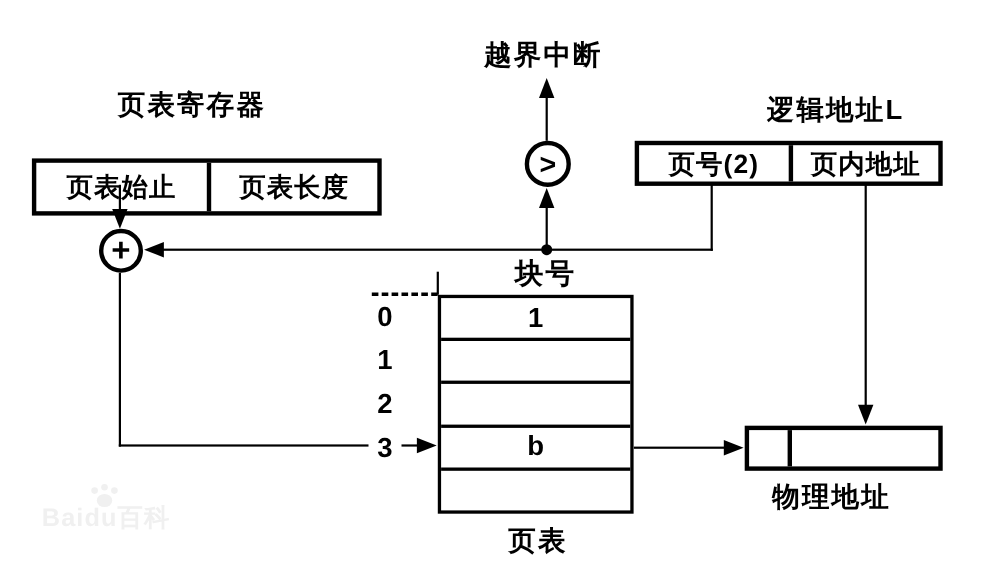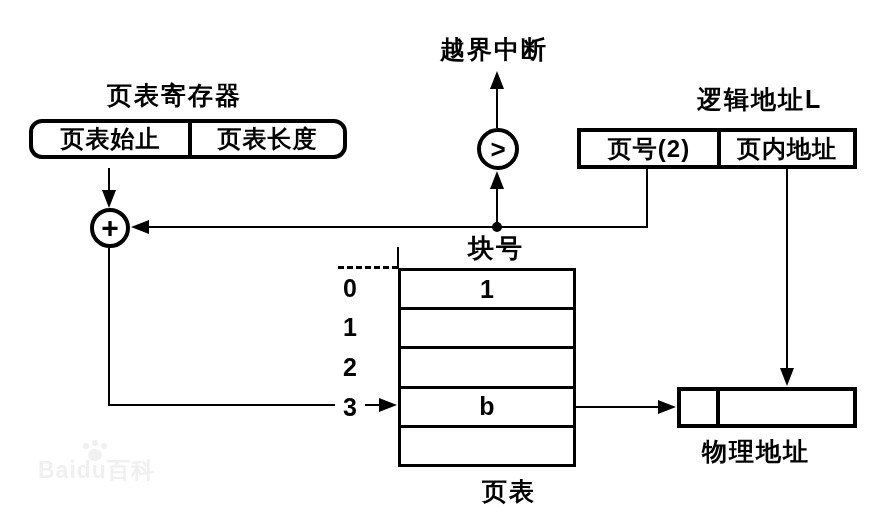--- a/index.html
+++ b/index.html
@@ -37,21 +37,21 @@
 </style>
 </head>
 <body>
 
 <div class="canvas">
 
   <div class="lbl" style="left:107px; top:79px;">页表寄存器</div>
   <div class="lbl" style="left:650px; top:83px;margin-left:47px;">逻辑地址L</div>
   <div class="lbl" style="left:440px; top:33px;">越界中断</div>
 
-  <div class="hbox" style="left:29px; top:119px; width:318px; height:40px;border-radius:13px;">
+  <div class="hbox" style="left:29px; top:144px; width:318px; height:52px;">
     <div class="cell divr" style="width:50%;">页表始止</div>
     <div class="cell" style="flex:1;">页表长度</div>
   </div>
 
   <div class="hbox" style="left:577px; top:128px; width:280px; height:41px;">
     <div class="cell divr" style="width:50%;">页号(2)</div>
     <div class="cell" style="flex:1;">页内地址</div>
   </div>
 
   <div class="circ" style="left:477px; top:128px; width:42px; height:42px; font-size:26px;">&gt;</div>
@@ -93,21 +93,21 @@
     <div class="prow"></div>
     <div class="prow">b</div>
     <div class="prow"></div>
   </div>
 
   <div class="num" style="left:335px; top:273px;">0</div>
   <div class="num" style="left:335px; top:312px;">1</div>
   <div class="num" style="left:335px; top:352px;">2</div>
   <div class="num numbg" style="left:335px; top:392px;">3</div>
 
-  <div class="lbl" style="left:482px; top:475px;">页表</div>
+  <div class="lbl" style="left:462px; top:475px;">页表</div>
 
   <div class="hbox" style="left:677px; top:387px; width:180px; height:41px;">
     <div class="cell divr" style="width:35px;"></div>
     <div class="cell" style="flex:1;"></div>
   </div>
   <div class="lbl" style="left:702px; top:435px;">物理地址</div>
 
   <div class="paw">
     <svg width="34" height="24" viewBox="0 0 34 24">
       <circle cx="8" cy="6" r="3" fill="#f0f0f0"></circle>

